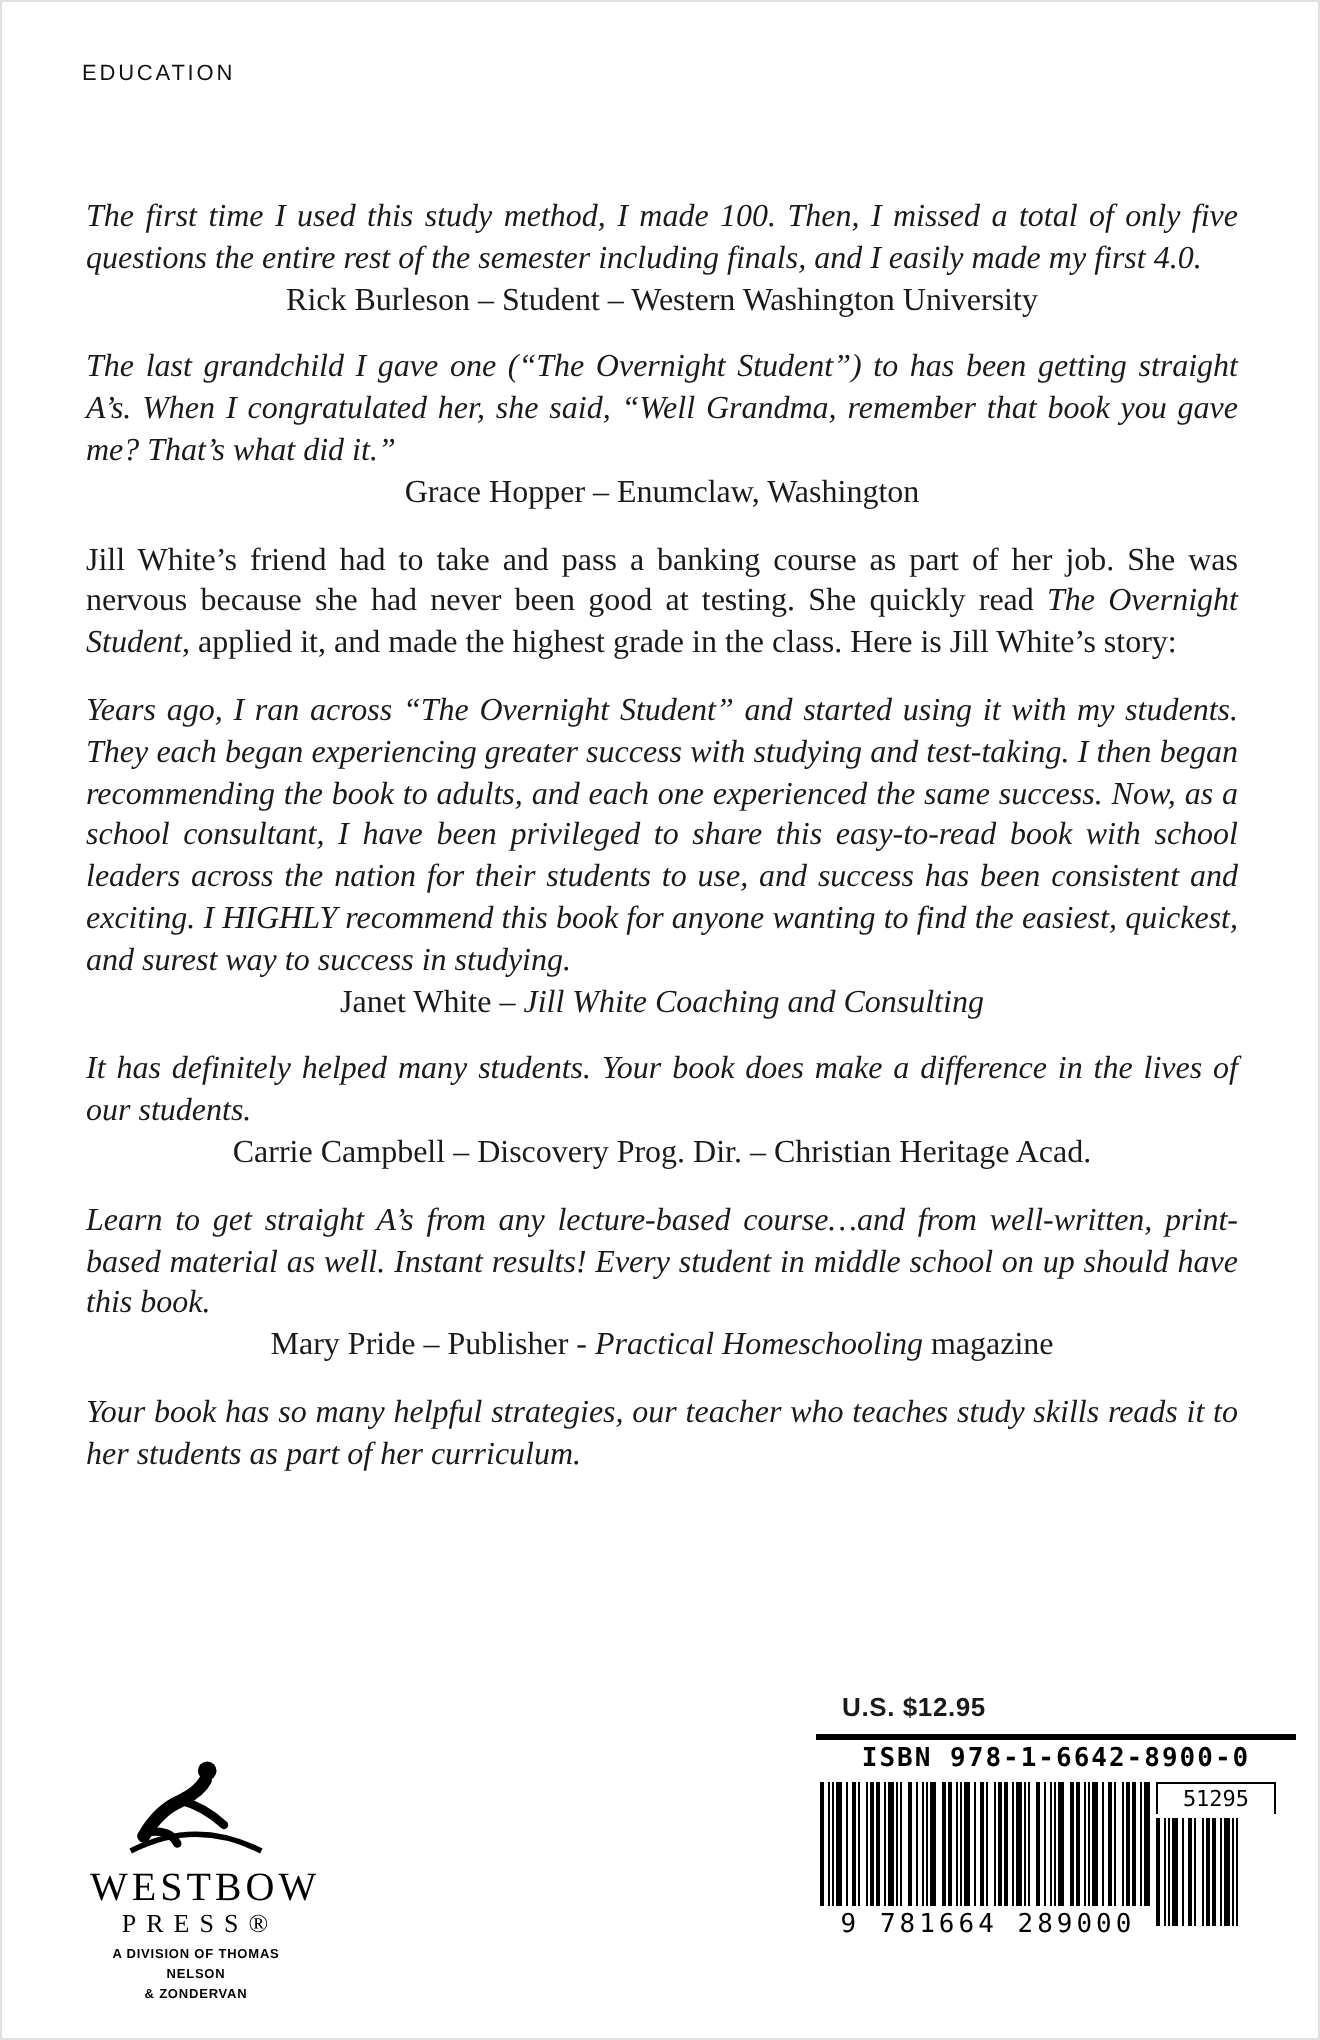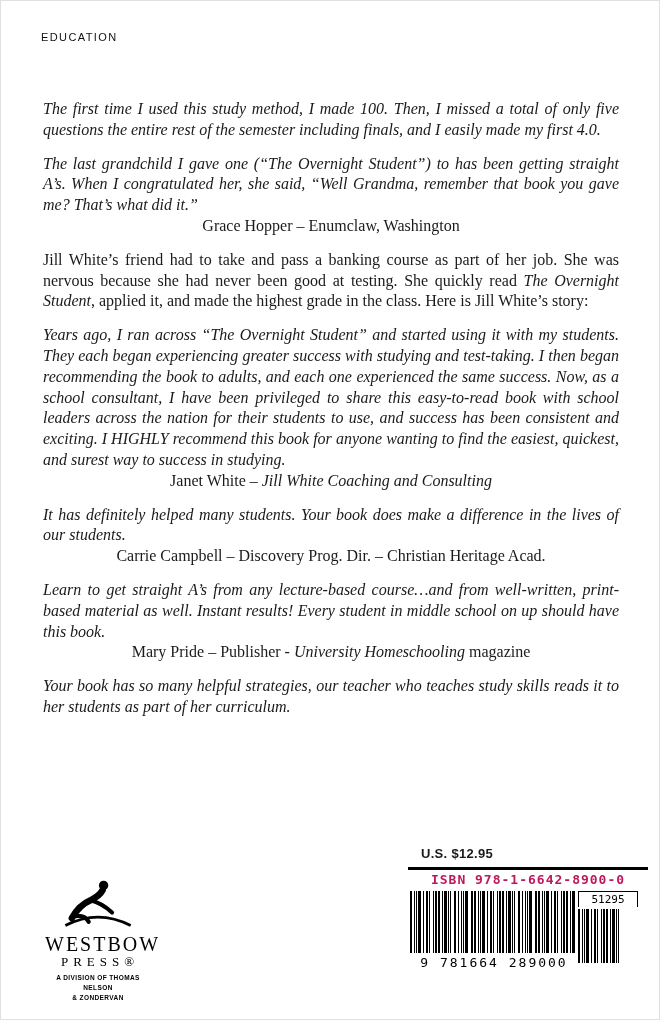--- a/index.html
+++ b/index.html
@@ -44,21 +44,21 @@
     position:absolute; left:407px; top:866px;
     width:240px; height:126px;
     background:#fff;
     border-top:3px solid #000;
     box-sizing:border-box;
   }
   .isbn-row {
     text-align:center;
     font-family:"DejaVu Sans Mono", monospace;
     font-size:13px; font-weight:bold; letter-spacing:1px;
-    padding-top:2px; height:17px; color:#be185d;
+    padding-top:2px; height:17px; color:#000000;
   }
   .bc-body { display:flex; margin-top:2px; padding-left:2px; }
   .bc-main { width:168px; }
   .bars { display:flex; align-items:stretch; overflow:hidden; }
   .bars-main { height:62px; width:168px; }
   .bar { background:#000; flex:0 0 auto; }
   .ean-digits {
     font-family:"DejaVu Sans Mono", monospace;
     font-size:13px; letter-spacing:2px;
     text-align:center; margin-top:2px; color:#000;
@@ -93,39 +93,40 @@
 </head>
 <body>
 
 <div class="page">
 
   <div class="category">EDUCATION</div>
 
   <div class="content">
       <div class="block">
         <p class="para"><span class="it">The first time I used this study method, I made 100. Then, I missed a total of only five questions the entire rest of the semester including finals, and I easily made my first 4.0.</span></p>
+        <p class="attr"><span class="ro">Rick Burleson – Student – Western Washington University</span></p>
       </div>
       <div class="block">
         <p class="para"><span class="it">The last grandchild I gave one (“The Overnight Student”) to has been getting straight A’s. When I congratulated her, she said, “Well Grandma, remember that book you gave me? That’s what did it.”</span></p>
         <p class="attr"><span class="ro">Grace Hopper – Enumclaw, Washington</span></p>
       </div>
       <div class="block">
         <p class="para"><span class="ro">Jill White’s friend had to take and pass a banking course as part of her job. She was nervous because she had never been good at testing. She quickly read </span><span class="it">The Overnight Student</span><span class="ro">, applied it, and made the highest grade in the class. Here is Jill White’s story:</span></p>
       </div>
       <div class="block">
         <p class="para"><span class="it">Years ago, I ran across “The Overnight Student” and started using it with my students. They each began experiencing greater success with studying and test-taking. I then began recommending the book to adults, and each one experienced the same success. Now, as a school consultant, I have been privileged to share this easy-to-read book with school leaders across the nation for their students to use, and success has been consistent and exciting. I HIGHLY recommend this book for anyone wanting to find the easiest, quickest, and surest way to success in studying.</span></p>
         <p class="attr"><span class="ro">Janet White – </span><span class="it">Jill White Coaching and Consulting</span></p>
       </div>
       <div class="block">
         <p class="para"><span class="it">It has definitely helped many students. Your book does make a difference in the lives of our students.</span></p>
         <p class="attr"><span class="ro">Carrie Campbell – Discovery Prog. Dir. – Christian Heritage Acad.</span></p>
       </div>
       <div class="block">
         <p class="para"><span class="it">Learn to get straight A’s from any lecture-based course…and from well-written, print-based material as well. Instant results! Every student in middle school on up should have this book.</span></p>
-        <p class="attr"><span class="ro">Mary Pride – Publisher - </span><span class="it">University Homeschooling</span><span class="ro"> magazine</span></p>
+        <p class="attr"><span class="ro">Mary Pride – Publisher - </span><span class="it">Practical Homeschooling</span><span class="ro"> magazine</span></p>
       </div>
       <div class="block">
         <p class="para"><span class="it">Your book has so many helpful strategies, our teacher who teaches study skills reads it to her students as part of her curriculum.</span></p>
       </div>
     </div>
 
   <div class="price">U.S. $12.95</div>
 
   <div class="barcode-box">
     <div class="isbn-row">ISBN 978-1-6642-8900-0</div>

